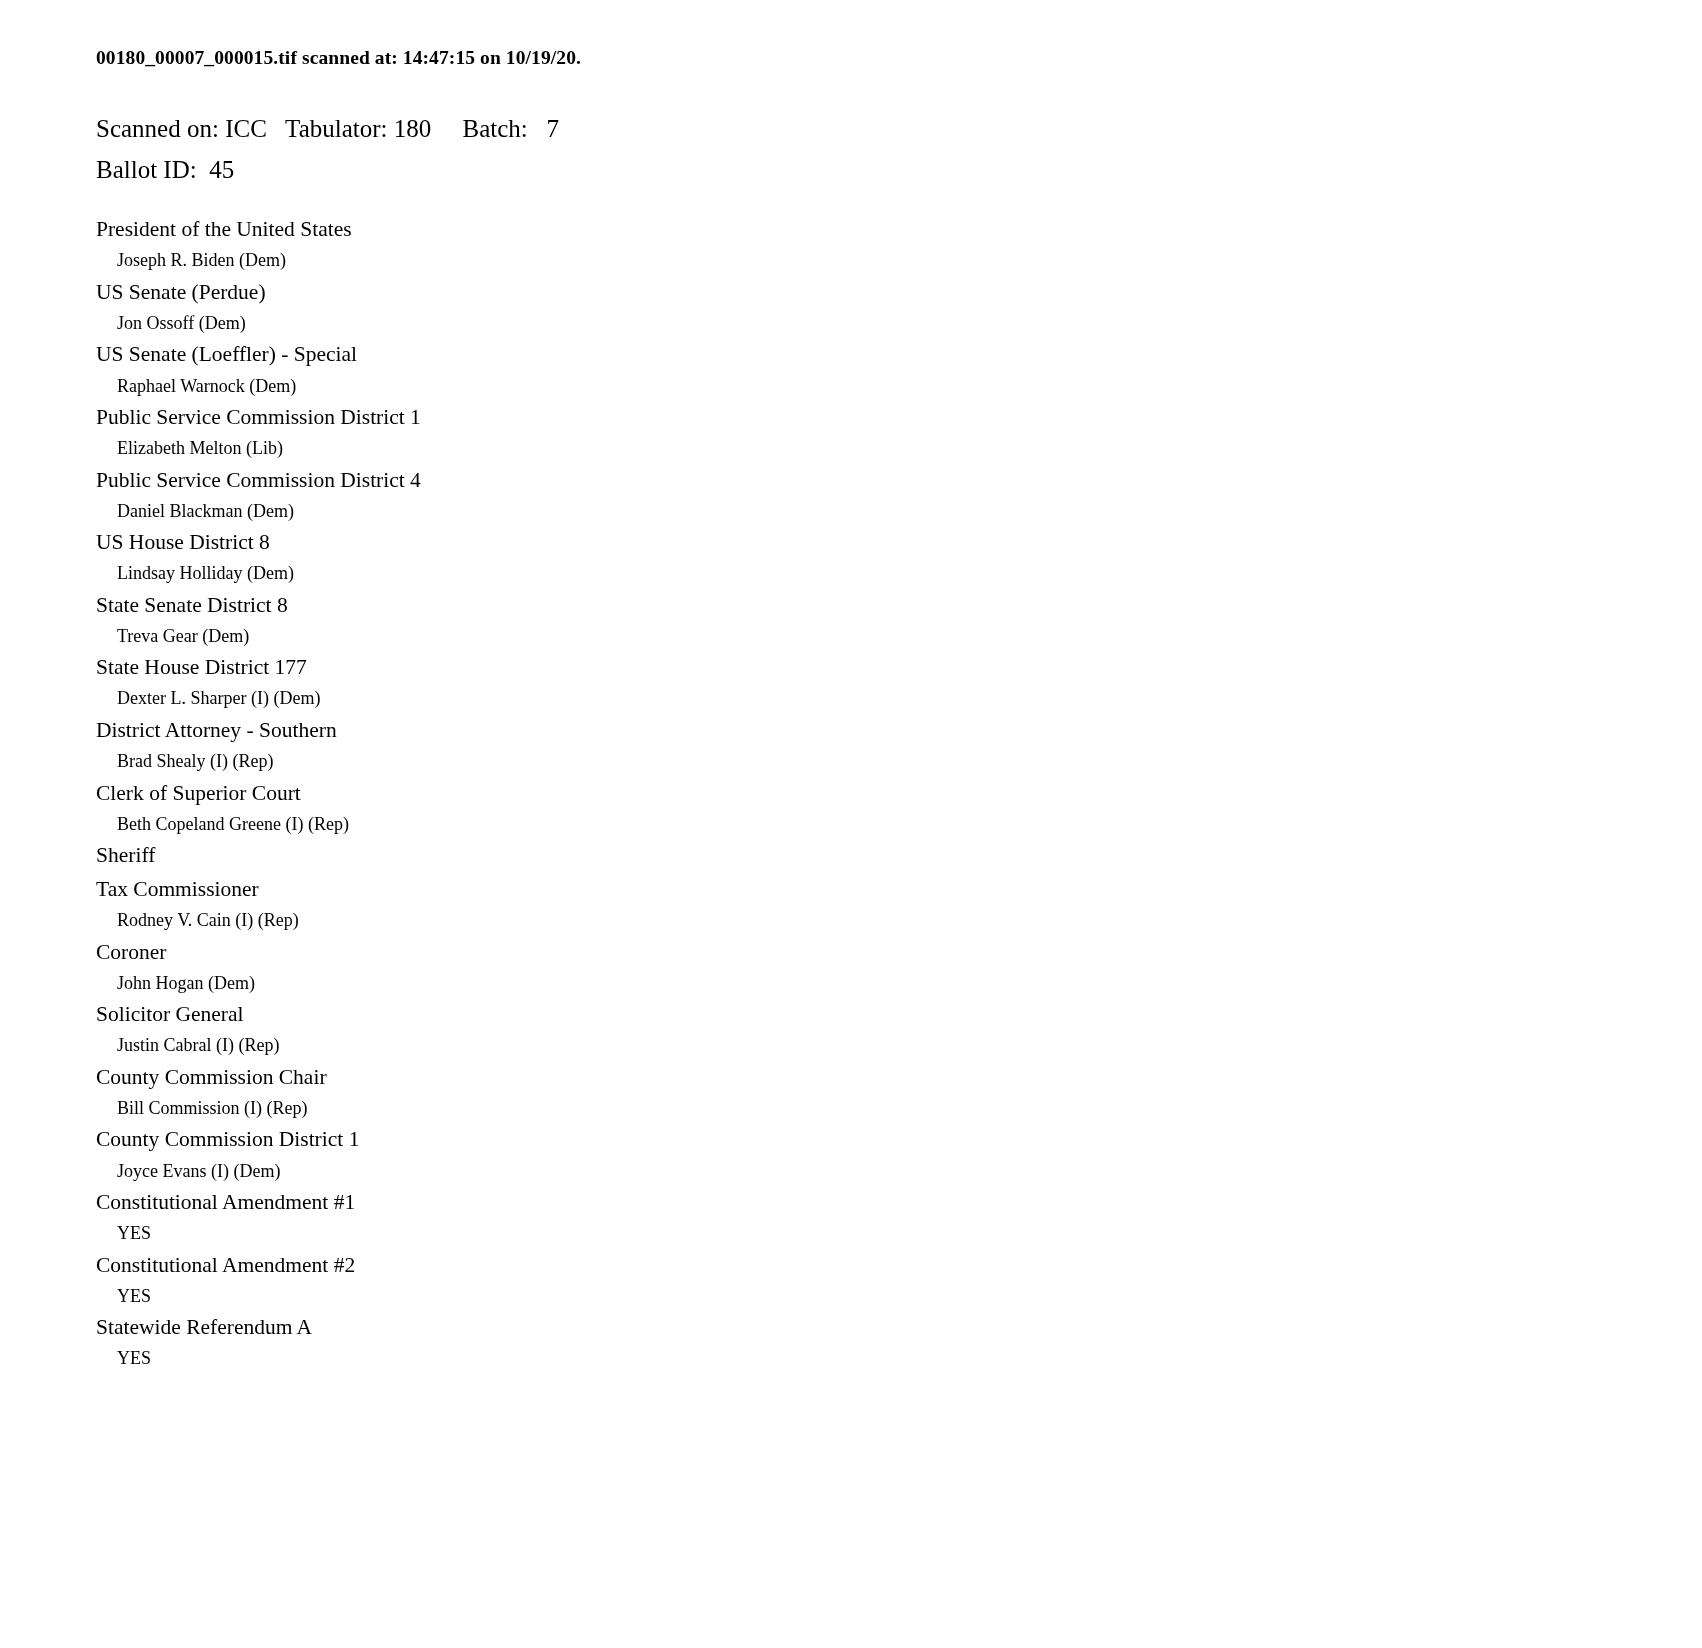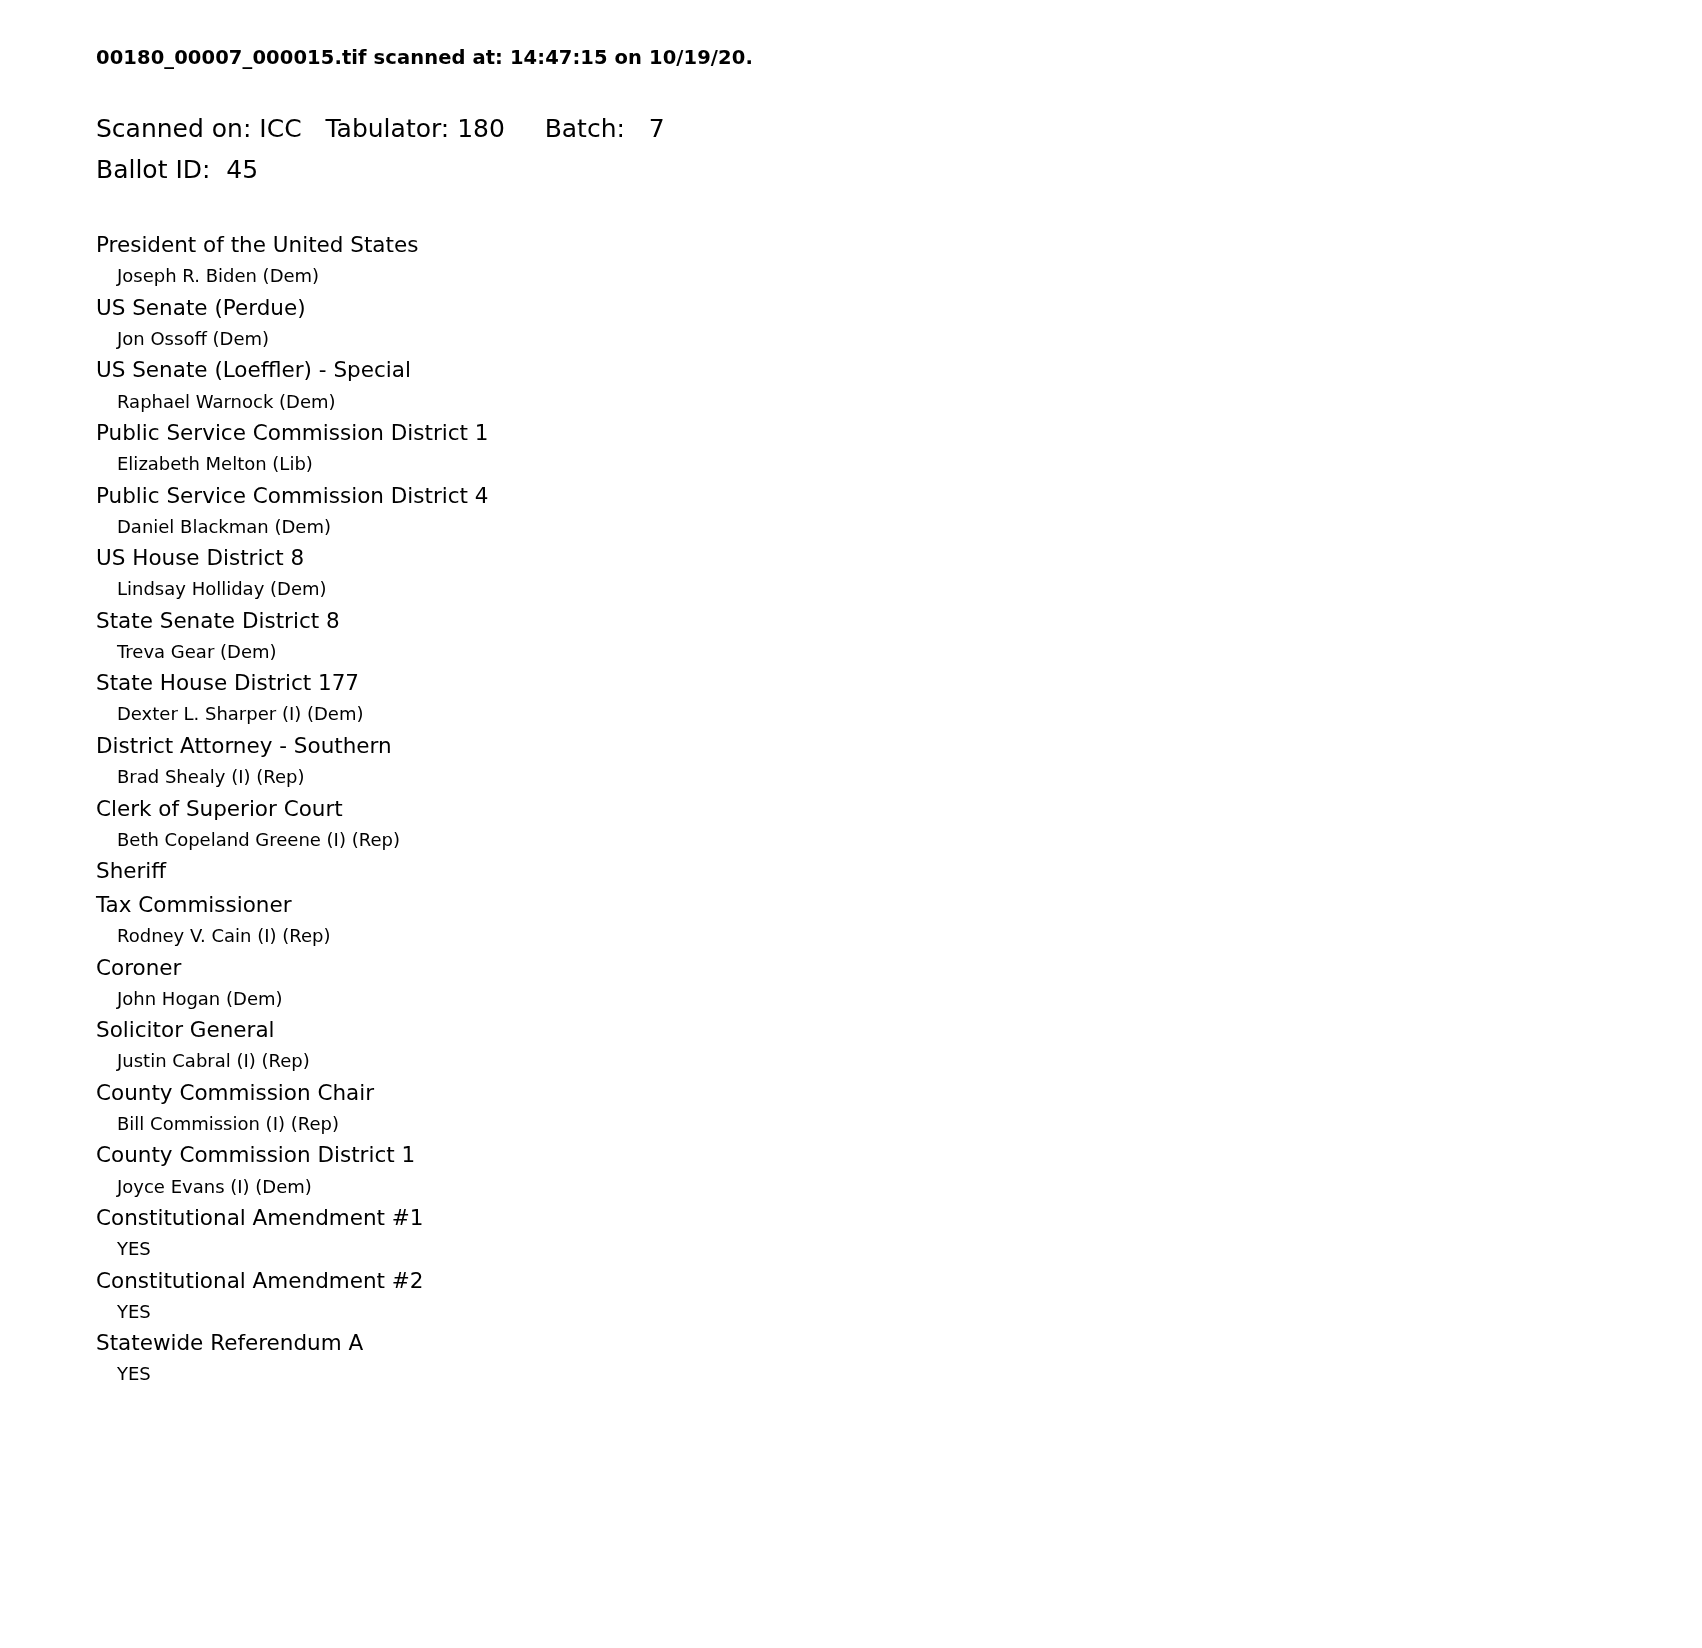--- a/index.html
+++ b/index.html
@@ -13,38 +13,39 @@
     font-family: "DejaVu Sans", "Liberation Sans", sans-serif;
     color: #000000;
     overflow: hidden;
   }
   .page {
     position: relative;
     width: 1702px;
     height: 1648px;
     box-sizing: border-box;
     padding: 44px 8px 0 96px;
+    font-family: Liberation Serif, serif;
   }
   .scan-header {
     font-size: 19.5px;
     font-weight: 600;
     letter-spacing: 0.1px;
     line-height: 1.4;
     margin: 0 0 0 0;
   }
   .scan-meta {
     margin-top: 38px;
     font-size: 25px;
     line-height: 1.62;
   }
   .meta-line {
     white-space: pre;
   }
   .contests {
-    margin-top: 38px;
+    margin-top: 22px;
   }
   .contest {
     margin: 0;
   }
   .contest-title {
     font-size: 21.5px;
     line-height: 1.585;
     white-space: pre;
   }
   .contest-choice {

